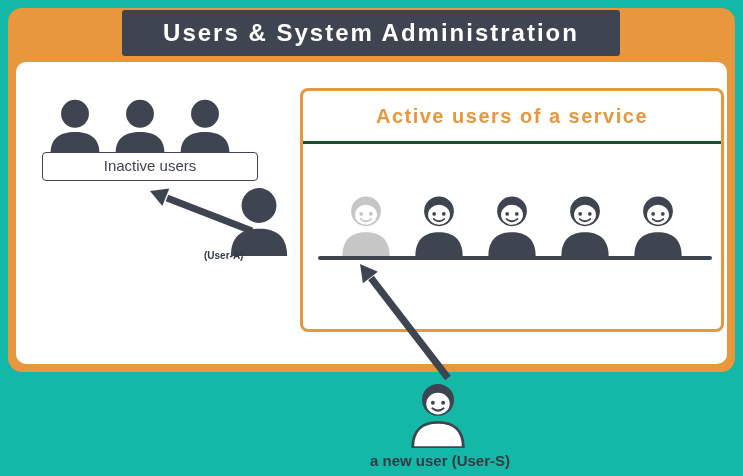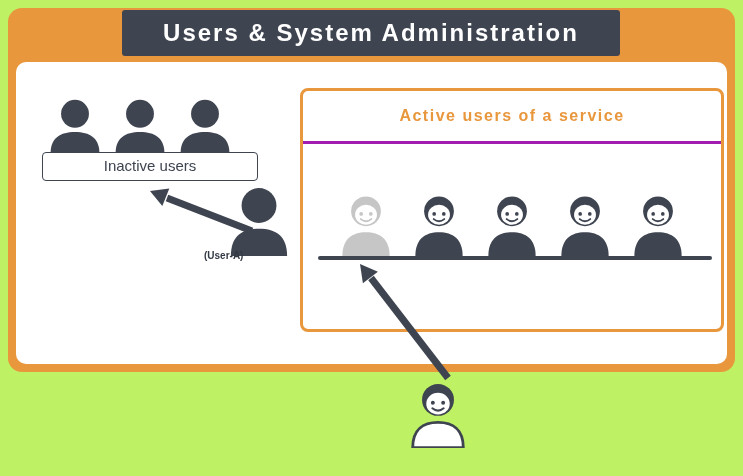--- a/index.html
+++ b/index.html
@@ -1,18 +1,18 @@
 <!DOCTYPE html>
 <html><head>
 <meta charset="utf-8">
 <style>
   html,body { margin:0; padding:0; background:#fff; }
   .page {
     position:relative; width:743px; height:476px; overflow:hidden;
-    background:#bef264;
+    background:#14b8a6;
     font-family:"Liberation Sans","DejaVu Sans",sans-serif;
   }
   
   .outer-frame {
     position:absolute; left:8px; top:8px; width:727px; height:364px;
     background:#E8973D; border-radius:14px;
   }
   .title-bar {
     position:absolute; left:122px; top:10px; width:498px; height:46px;
     background:#3E4450; border-radius:3px;
@@ -35,22 +35,22 @@
     position:absolute; left:204px; top:250px; width:110px;
     text-align:left; font-weight:bold; font-size:10px; color:#333A45;
   }
   
   .active-box {
     position:absolute; left:300px; top:88px; width:424px; height:244px;
     box-sizing:border-box; background:#ffffff;
     border:3px solid #E8973D; border-radius:8px;
   }
   .active-title {
-    height:50px; line-height:50px; border-bottom:3px solid #a21caf;
-    text-align:center; color:#E8973D; font-weight:bold; font-size:16px;
+    height:50px; line-height:50px; border-bottom:3px solid #14532d;
+    text-align:center; color:#E8973D; font-weight:bold; font-size:20px;
     letter-spacing:1.5px; white-space:nowrap;
   }
   .baseline {
     position:absolute; left:318px; top:256px; width:394px; height:4px;
     background:#3E4450; border-radius:2px;
   }
   .person { position:absolute; }
   
   .person-dark .p-body, .person-dark .p-hair, .person-dark .p-eye { fill:#3E4450; }
   .person-dark .p-face { fill:#ffffff; }
@@ -155,20 +155,21 @@
   <div class="baseline"></div>
 
   <svg class="person person-outline" style="left:408px; top:378px;" width="60" height="70" viewBox="0 0 64 74">
     <path class="p-body" d="M5 74 C5 55 16 47 32 47 C48 47 59 55 59 74 Z"></path>
     <circle class="p-hair" cx="32" cy="23" r="17"></circle>
     <ellipse class="p-face" cx="32" cy="27" rx="12.5" ry="11.5"></ellipse>
     <circle class="p-eye" cx="26.5" cy="26" r="2.1"></circle>
     <circle class="p-eye" cx="37.5" cy="26" r="2.1"></circle>
     <path class="p-smile" d="M26 32 Q32 37 38 32"></path>
   </svg>
+  <div class="new-user-label">a new user (User-S)</div>
 
   <svg class="arrow-overlay" viewBox="0 0 743 476">
     <g>
       <line class="arrow-stroke" x1="252" y1="231" x2="167" y2="198"></line>
       <polygon class="arrow-head" points="150,191 169.3,188.4 162.3,206.0"></polygon>
     </g>
     <g>
       <line class="arrow-stroke" x1="448" y1="378" x2="371" y2="278"></line>
       <polygon class="arrow-head" points="360,264 377.9,271.7 362.9,283.3"></polygon>
     </g>

